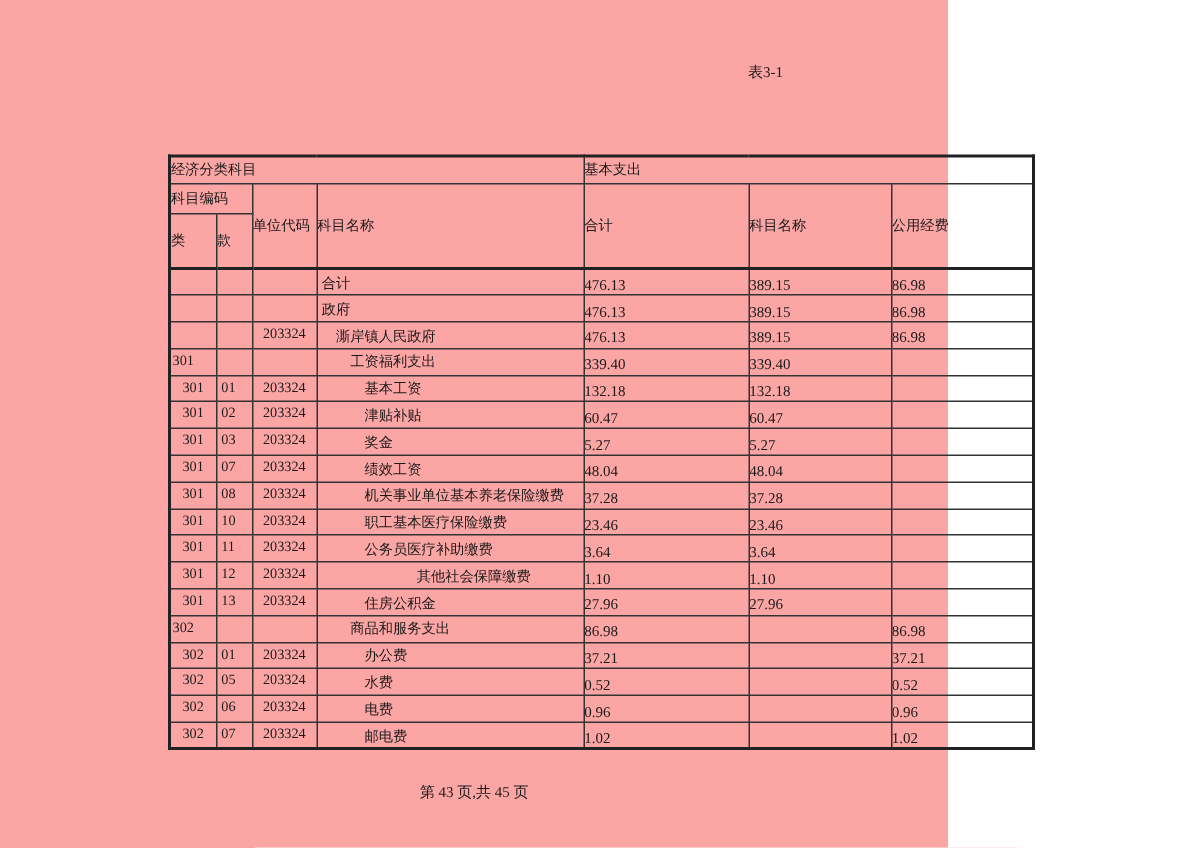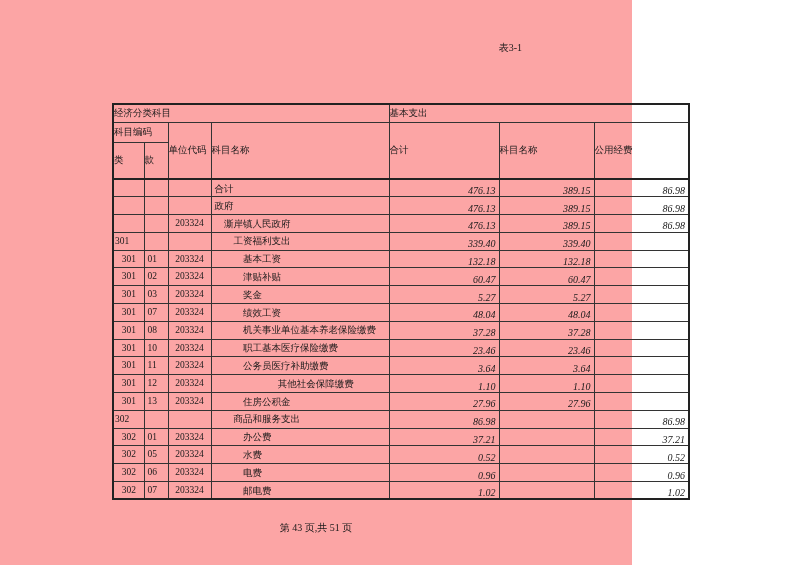--- a/index.html
+++ b/index.html
@@ -55,23 +55,23 @@
   tbody td { height: 17.8px; }
   tbody tr td { border-top-width: 1px; }
   tbody tr:first-child td { border-top: 2px solid #222; }
 
   td.col-cls  { text-align: center; vertical-align: top; padding-top: 3px; }
   td.col-cls.left { text-align: left; padding-left: 1px; }
   td.col-item { text-align: left; vertical-align: top; padding-top: 3px; padding-left: 3px; margin-left: 40px; }
   td.col-code { text-align: center; vertical-align: top; padding-top: 3px; }
   td.col-name { text-align: left; vertical-align: top; padding-top: 2.5px; }
   td.col-num  {
-    text-align: right; vertical-align: bottom;
+    vertical-align: bottom;
     padding-right: 3px; padding-bottom: 0px;
-    font-size: 10px; line-height: 1.05; font-style: italic;
+    font-size: 10px; line-height: 1.05;
   }
 
   .footer {
     position: absolute; top: 521px; left: 0; right: 0;
     text-align: center; font-size: 10px;
   }
 </style>
 </head>
 <body>
 
@@ -268,15 +268,15 @@
           <td class="col-item">07</td>
           <td class="col-code">203324</td>
           <td class="col-name" style="padding-left: 31.5px;">邮电费</td>
           <td class="col-num">1.02</td>
           <td class="col-num"></td>
           <td class="col-num">1.02</td>
         </tr>
       </tbody>
   </table>
 
-  <div class="footer">第 43 页,共 51 页</div>
+  <div class="footer">第 43 页,共 45 页</div>
 
 </div>
 
 </body></html>

